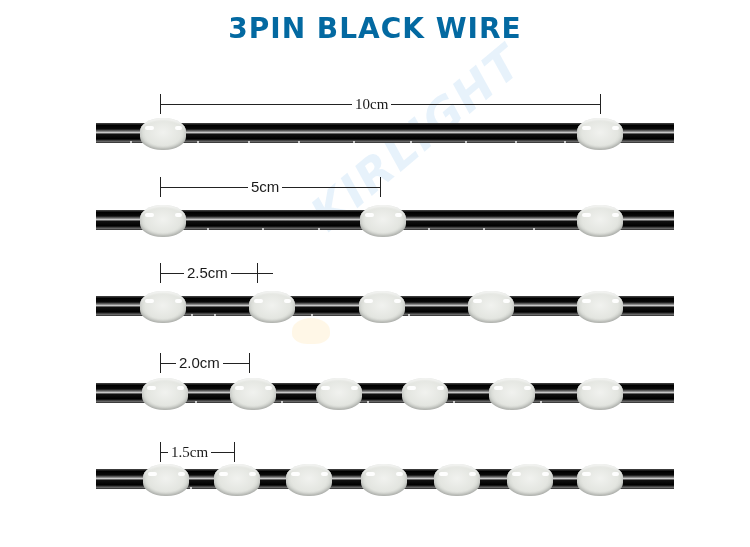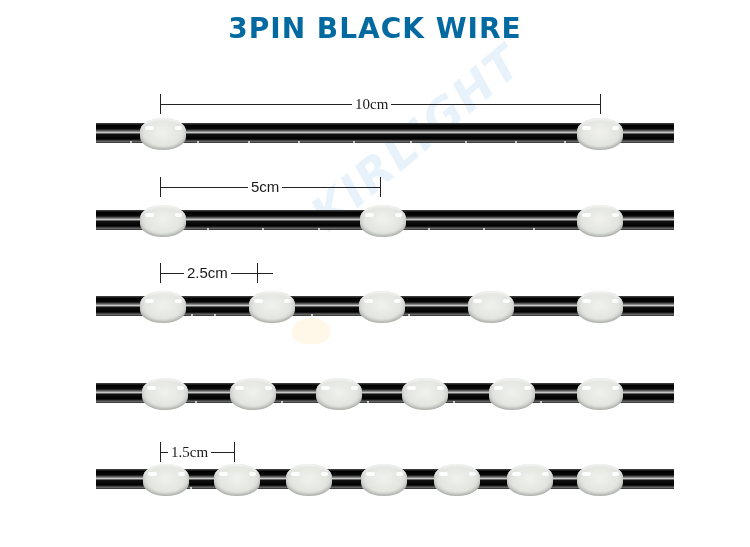--- a/index.html
+++ b/index.html
@@ -84,20 +84,26 @@
   <div class="dot" style="left:483px; top:53px;"></div>
   <div class="dot" style="left:506px; top:53px;"></div>
   <div class="bead" style="left:140px; top:30px;"></div>
   <div class="bead" style="left:249px; top:30px;"></div>
   <div class="bead" style="left:359px; top:30px;"></div>
   <div class="bead" style="left:468px; top:30px;"></div>
   <div class="bead" style="left:577px; top:30px;"></div>
 </div>
 
 <div class="row" style="top:348px;">
+  <div class="dim" style="left:160px; width:90px; top:5px;">
+    <div class="tick-l"></div>
+    <div class="line" style="left:0; width:90px;"></div>
+    <div class="tick-r"></div>
+    <span class="label" style="left:16px;">2.0cm</span>
+  </div>
   <div class="wire" style="top:35px;"></div>
   <div class="dot" style="left:195px; top:53px;"></div>
   <div class="dot" style="left:281px; top:53px;"></div>
   <div class="dot" style="left:367px; top:53px;"></div>
   <div class="dot" style="left:453px; top:53px;"></div>
   <div class="dot" style="left:540px; top:53px;"></div>
   <div class="bead" style="left:142px; top:30px;"></div>
   <div class="bead" style="left:230px; top:30px;"></div>
   <div class="bead" style="left:316px; top:30px;"></div>
   <div class="bead" style="left:402px; top:30px;"></div>

